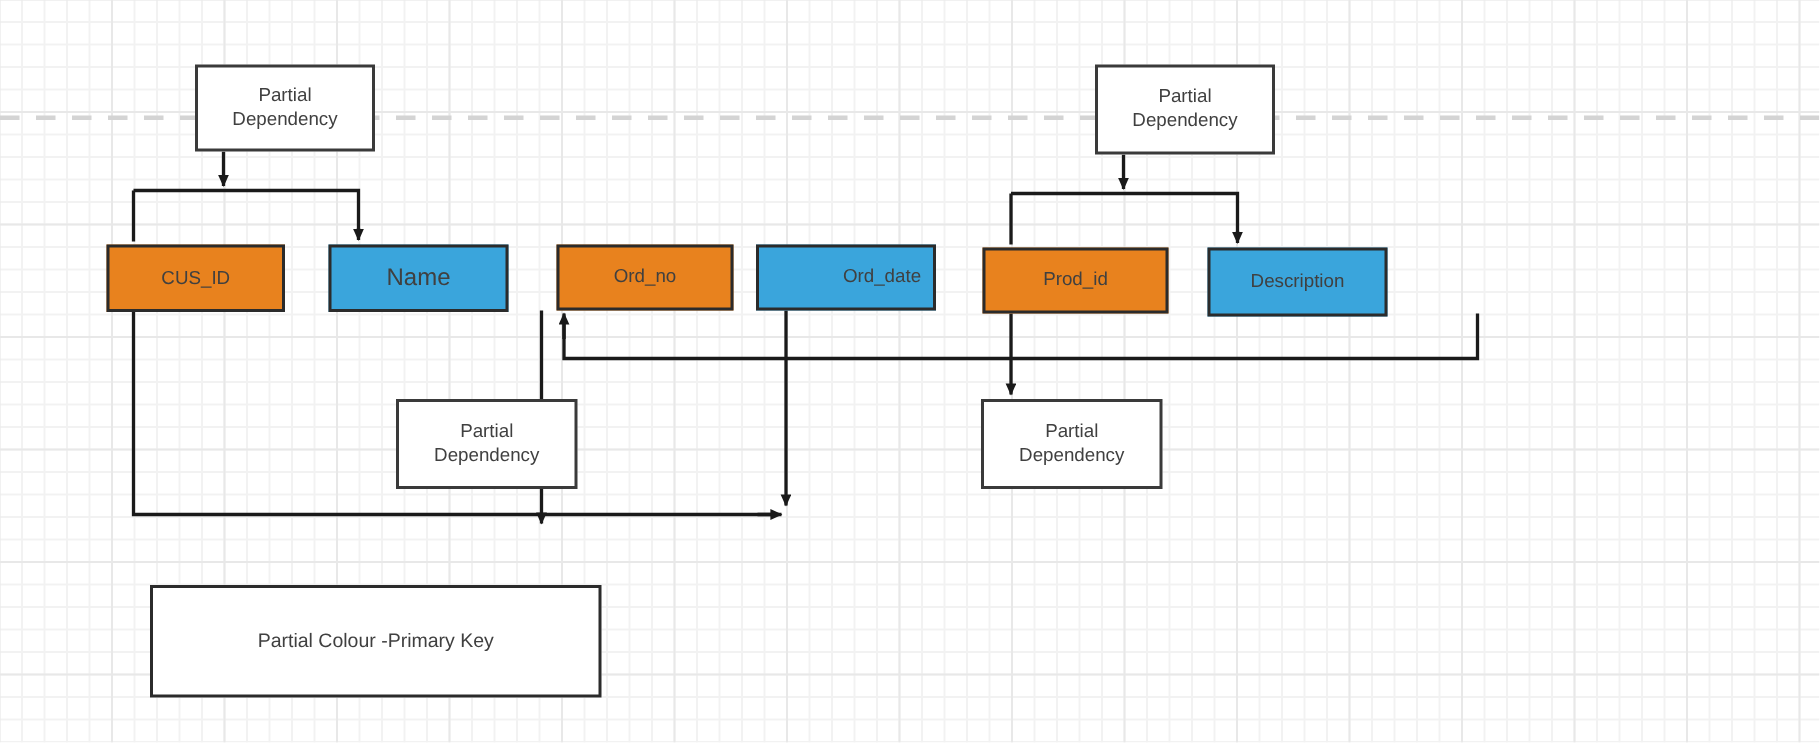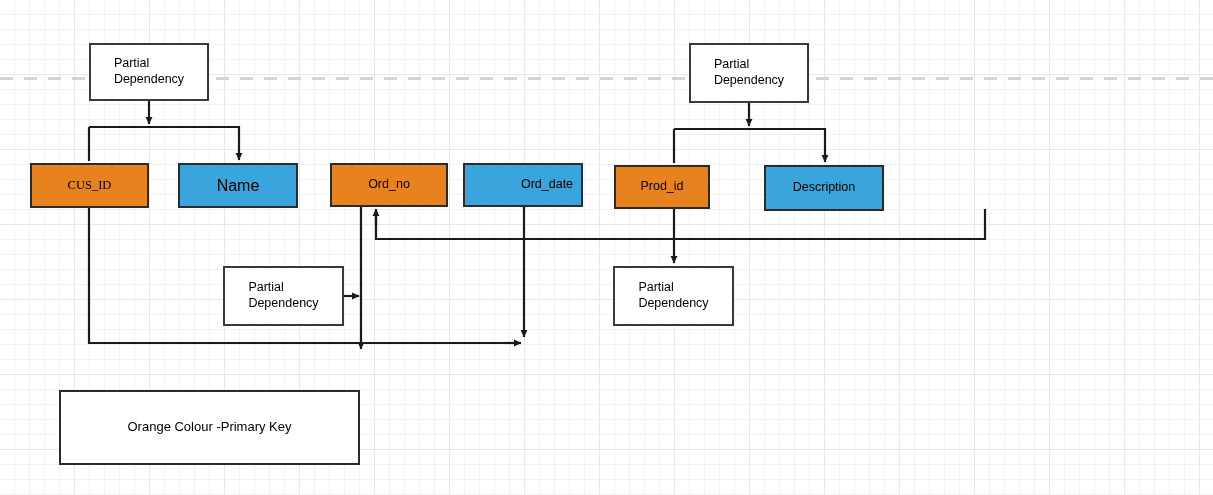--- a/index.html
+++ b/index.html
@@ -38,24 +38,25 @@
     height: 495px;
     pointer-events: none;
   }
 
   .node {
     position: absolute;
     box-sizing: border-box;
     display: flex;
     align-items: center;
     justify-content: center;
-    text-align: left;
+    text-align: center;
     line-height: 1.25;
-    color: #000000;
+    color: #404040;
     z-index: 3;
+    margin-left: 41px;
   }
 
   .attr {
     border: 2px solid #2b2b2b;
     font-size: 12.5px;
   }
   .attr.pk   { background: #e8821e; }
   .attr.nonpk{ background: #3aa5dc; }
   .attr.big  { font-size: 16px; }
 
@@ -117,28 +118,28 @@
 
   <div class="node note" style="left:689px; top:43px; width:120px; height:60px;">Partial
 Dependency</div>
 
   <div class="node note" style="left:223px; top:266px; width:121px; height:60px;">Partial
 Dependency</div>
 
   <div class="node note" style="left:613px; top:266px; width:121px; height:60px;">Partial
 Dependency</div>
 
-  <div class="node attr pk" style="left:30px; top:163px; width:119px; height:45px;font-family:Liberation Serif, serif;">CUS_ID</div>
+  <div class="node attr pk" style="left:30px; top:163px; width:119px; height:45px;">CUS_ID</div>
 
   <div class="node attr pk" style="left:330px; top:163px; width:118px; height:44px;">Ord_no</div>
 
   <div class="node attr nonpk big" style="left:178px; top:163px; width:120px; height:45px;">Name</div>
 
   <div class="node attr nonpk" style="left:463px; top:163px; width:120px; height:44px;padding-left:48px;">Ord_date</div>
 
-  <div class="node attr pk" style="left:614px; top:165px; width:96px; height:44px;">Prod_id</div>
+  <div class="node attr pk" style="left:614px; top:165px; width:124px; height:44px;">Prod_id</div>
 
   <div class="node attr nonpk" style="left:764px; top:165px; width:120px; height:46px;">Description</div>
 
 
-  <div class="node legend" style="left:59px; top:390px; width:301px; height:75px;">Orange Colour -Primary Key</div>
+  <div class="node legend" style="left:59px; top:390px; width:301px; height:75px;">Partial Colour -Primary Key</div>
 
 </div>
 
 </body></html>

